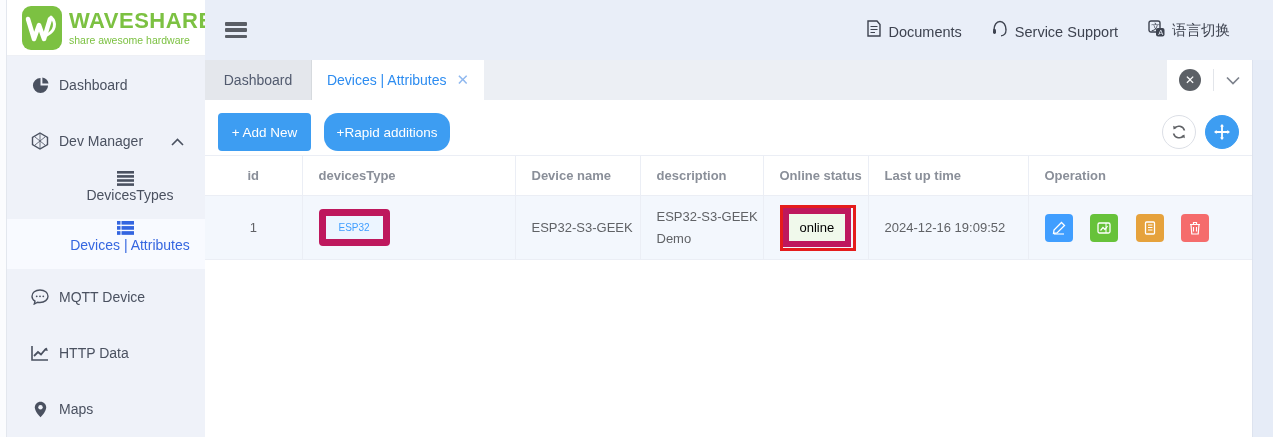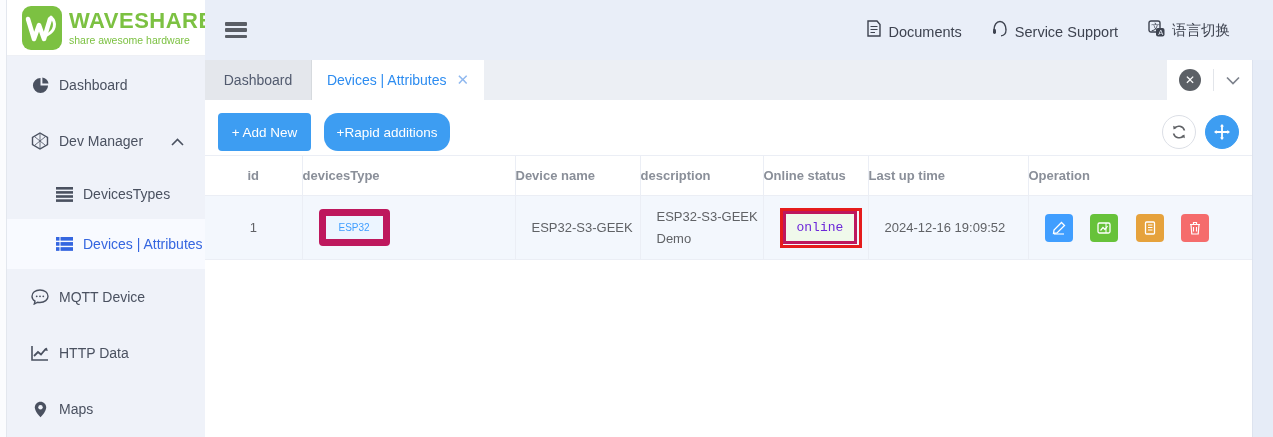--- a/index.html
+++ b/index.html
@@ -14,21 +14,21 @@
   .sidebar { width:198px; background:#eff2f9; display:flex; flex-direction:column; }
   .logo-panel { height:60px; background:#fff; display:flex; align-items:center; padding-left:14px; border-bottom:1px solid #eef0f5;}
   .logo-mark { width:42px; height:46px; flex:0 0 auto; }
   .logo-text { margin-left:6px; line-height:1; }
   .logo-title { color:#7cc142; font-weight:bold; font-size:22px; letter-spacing:0.5px; }
   .logo-tagline { color:#7cc142; font-size:10.5px; margin-top:3px; }
   .menu { padding-top:1px; }
   .menu-item { display:flex; align-items:center; height:56px; padding-left:24px;
     color:#4a5160; font-size:14px; cursor:pointer; }
   .menu-item .mi-icon { width:18px; height:18px; margin-right:10px; display:flex; align-items:center; justify-content:center; }
-  .menu-item.sub { height:50px; padding-left:48px; }
+  .menu-item.sub { height:50px; padding-left:48px;flex-direction:column; }
   .menu-item.active { background:#f8faff; color:#3566e0; }
   .menu-item.active .mi-icon svg * { stroke:#3566e0; fill:#3566e0; }
   .chevron-up { margin-left:28px; }
 
   
   .main { width:1047px; display:flex; flex-direction:column; }
 
   .topbar { height:60px; background:#e9eef8; display:flex; align-items:center;
     padding:0 22px 0 20px; }
   .hamburger { width:22px; height:16px; display:flex; flex-direction:column; justify-content:space-between; cursor:pointer; }
@@ -61,30 +61,30 @@
   .toolbar-right { margin-left:auto; display:flex; align-items:center; gap:9px; }
   .circle-btn { width:34px; height:34px; border-radius:50%; display:flex; align-items:center;
     justify-content:center; cursor:pointer; }
   .circle-btn.refresh { background:#fff; border:1px solid #dcdfe6; }
   .circle-btn.move { background:#3d9df2; border:1px solid #3d9df2; }
 
   
   table { width:100%; border-collapse:collapse; table-layout:fixed; margin-top:4px; font-size:13px; }
   th, td { border:1px solid #ebeef5; border-left:none; border-right:none; }
   th { border-right:1px solid #ebeef5; color:#8a8f99; font-weight:bold; height:40px;
-    text-align:left; background:#fff; }
+    text-align:left; padding-left:16px; background:#fff; }
   td { border-right:1px solid #ebeef5; color:#606266; height:64px; padding-left:16px;
     background:#f3f7fd; }
   th:last-child, td:last-child { border-right:none; }
   th.center, td.center { text-align:center; padding-left:0; }
   .tag-type { display:inline-block; background:#ecf5ff; border:7px solid #be185d; color:#409eff;
     border-radius:4px; padding:6px 13px; font-size:10px; cursor:pointer; }
   .red-annotation { display:inline-block; border:3px solid #e51c1c; padding:0px 2px 1px 0px; }
-  .badge-online { display:inline-block; background:#f0f9eb; border:3px solid #be185d; color:#6d28d9;
-    padding:6px 11px; font-size:13px;font-family:Liberation Mono, monospace; }
+  .badge-online { display:inline-block; background:#f0f9eb; border:6px solid #be185d; color:#000000;
+    padding:6px 11px; font-size:13px; }
   .desc-cell { line-height:22px; }
   .op-btn { width:28px; height:28px; border:none; border-radius:4px; margin-right:14px;
     display:inline-flex; align-items:center; justify-content:center; cursor:pointer; vertical-align:middle; }
   .op-edit { background:#409eff; } .op-data { background:#67c23a; }
   .op-log { background:#e6a23c; } .op-del { background:#f56c6c; }
 
   
   .right-strip { width:21px; margin-top:0; background:#e9eef8; display:flex; flex-direction:column; }
   .right-strip .rs-track { flex:1; background:#e6ecf7; border-left:1px solid #dde3ef; margin-top:60px; }
 </style>

